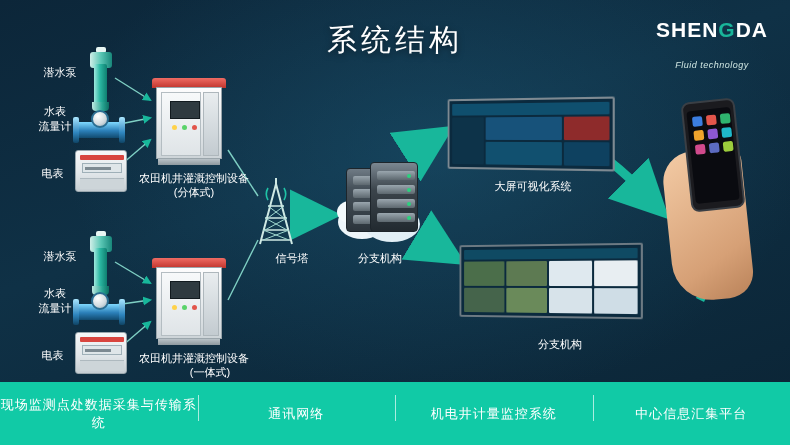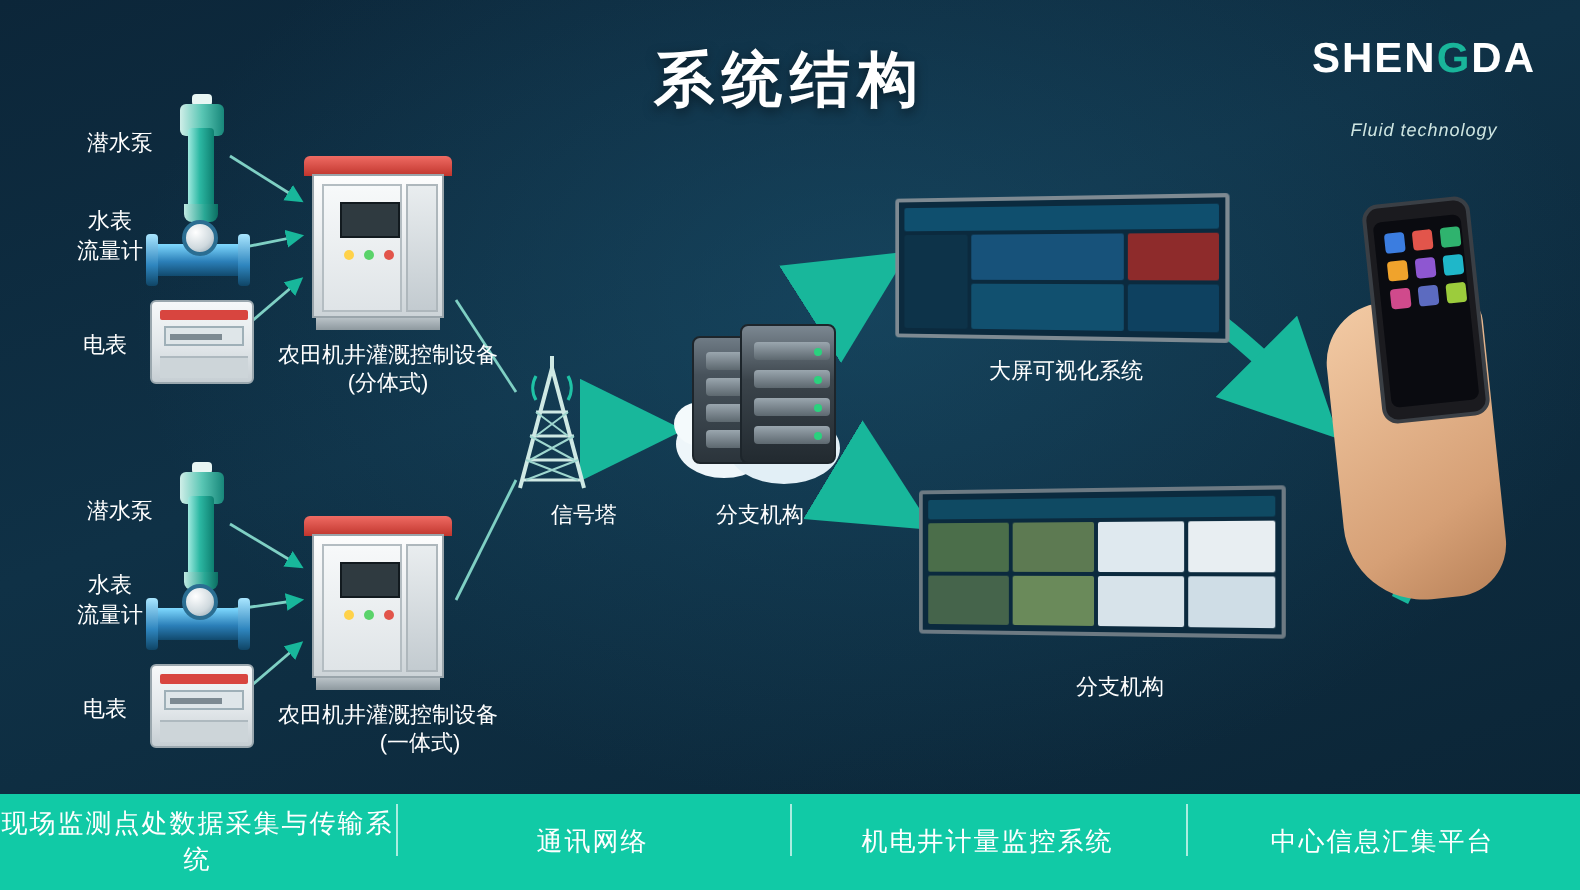--- a/index.html
+++ b/index.html
@@ -19,21 +19,21 @@
   #stage:before{
     content:"";position:absolute;left:0;top:0;right:0;bottom:0;
     background:radial-gradient(ellipse at 55% 35%, rgba(30,90,120,.45) 0%, rgba(12,38,57,0) 60%);
     pointer-events:none;
   }
   .title {
     position: absolute; left: 0; right: 0; top: 20px;
     text-align: center;
     color: #ffffff;
     font-size: 30px;
-    font-weight: bold;
+    font-weight: normal;
     letter-spacing: 4px;
     text-shadow: 0 2px 6px rgba(0,0,0,.5);
   }
   .logo {
     position: absolute; right: 22px; top: 18px;
     text-align: center;
     color: #ffffff;
   }
   .logo .brand { font-size: 21px; font-weight: bold; letter-spacing: 1px; }
   .logo .brand .g { color: #19b59a; }
@@ -44,21 +44,21 @@
     color: #ffffff;
     font-size: 11px;
     text-align: center;
     line-height: 13px;
     white-space: nowrap;
   }
 
   
   .bottombar {
     position: absolute; left: 0; right: 0; bottom: 0;
-    height: 48px;
+    height: 63px;
     background: #11caa6;
     display: flex; align-items: center;
   }
   .bottombar .cell {
     flex: 1 1 0; text-align: center;
     color: #ffffff; font-size: 13px; letter-spacing: 1px;
     position: relative;
   }
   .bottombar .cell + .cell:before {
     content:""; position:absolute; left:0; top:-10px; height:26px; width:1px;

